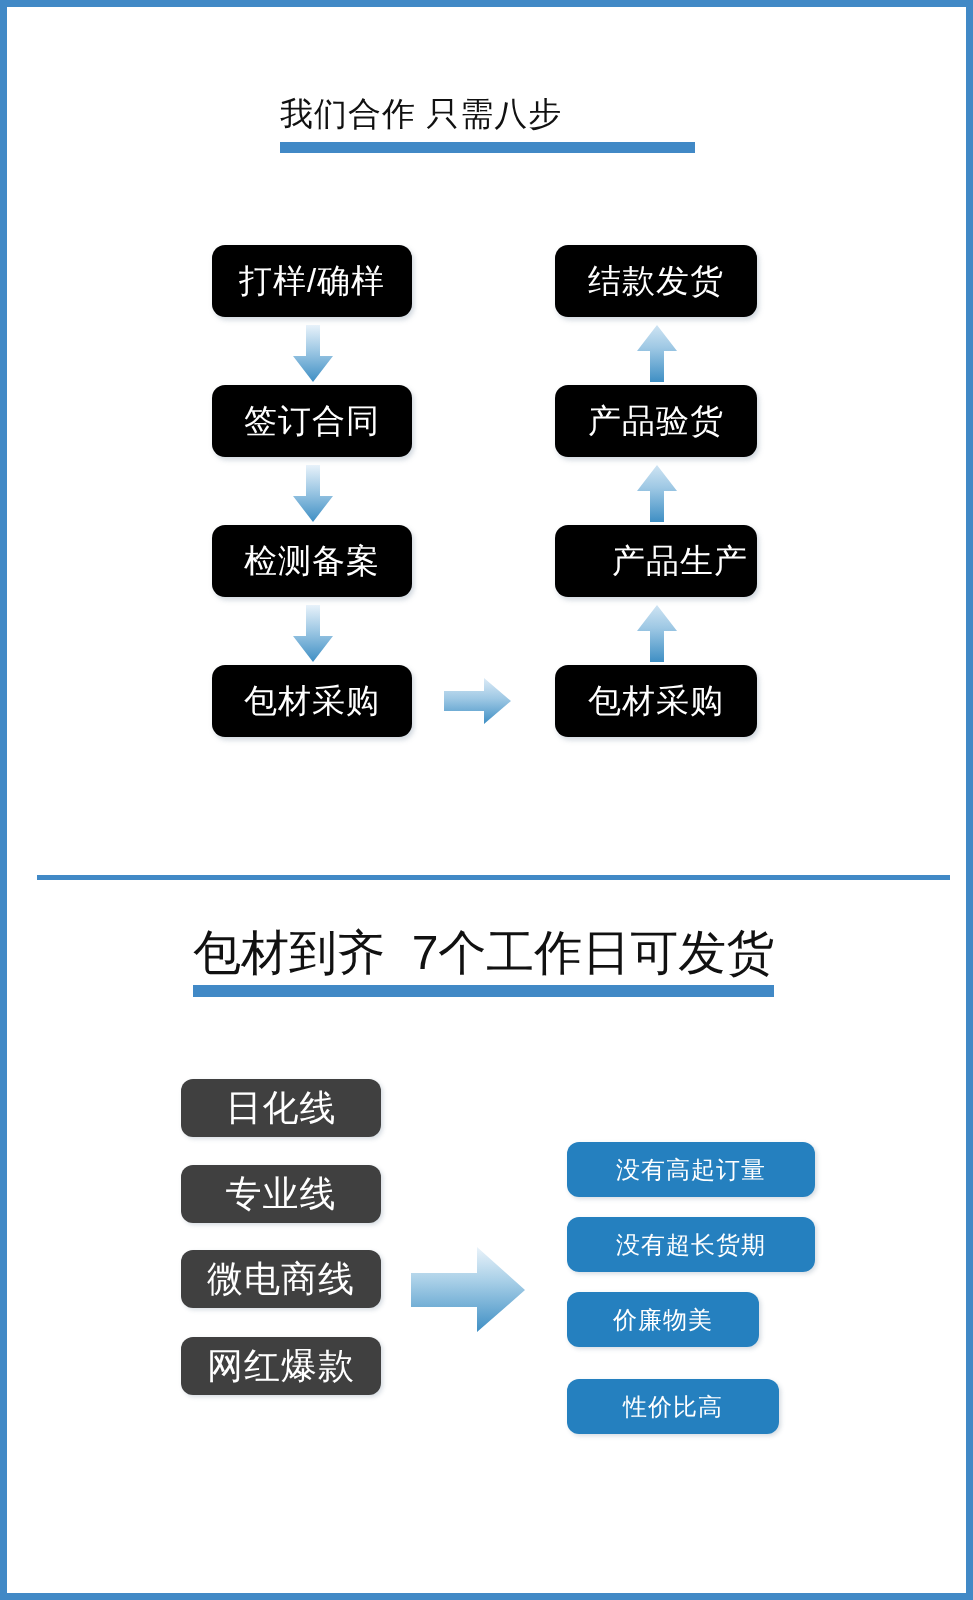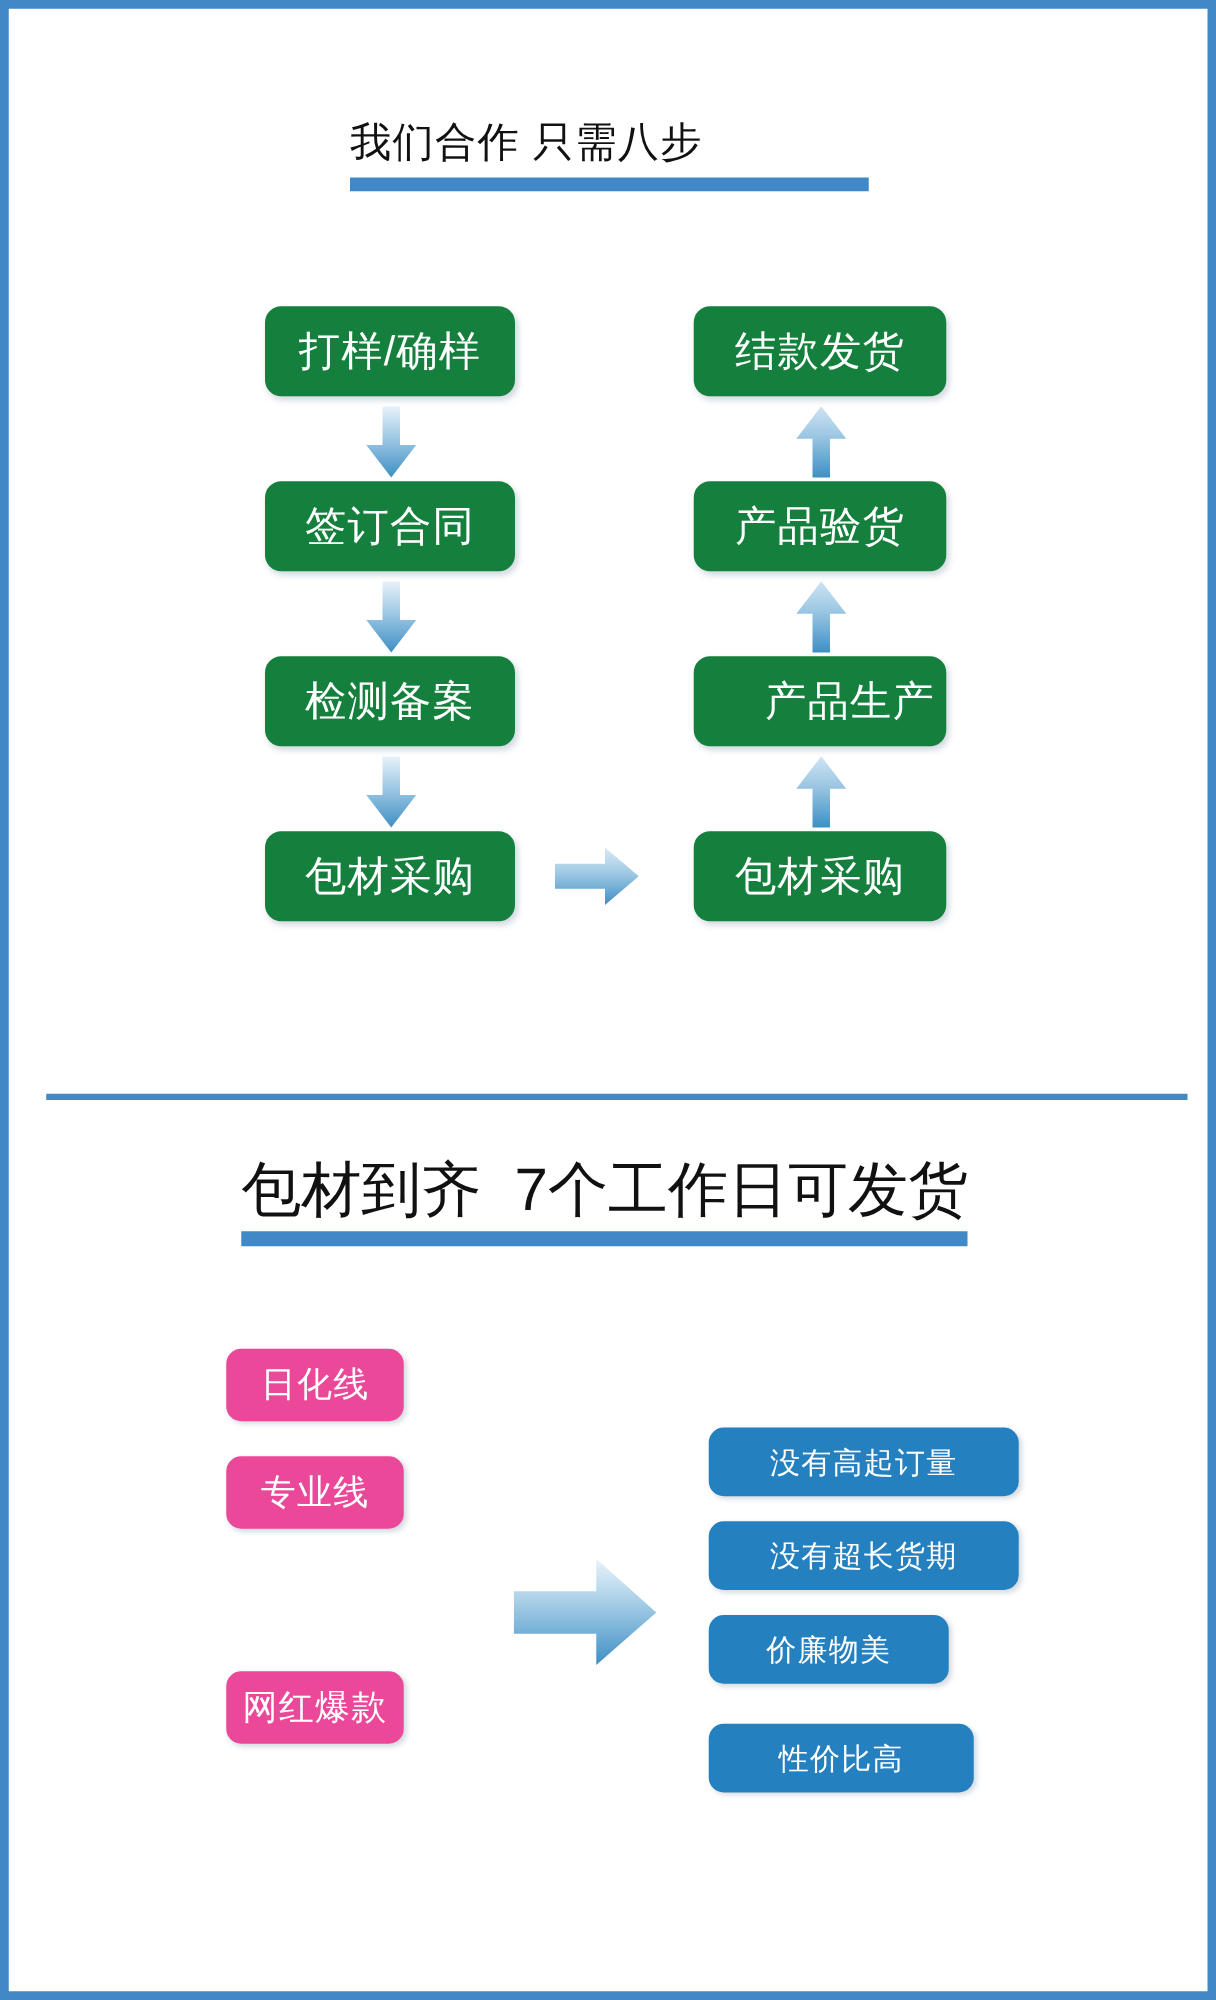--- a/index.html
+++ b/index.html
@@ -55,21 +55,21 @@
     left: 30px;
     top: 868px;
     width: 913px;
     height: 5px;
     background: #4189c6;
   }
 
   
   .pbox {
     position: absolute;
-    background: #15803d;
+    background: #000000;
     border-radius: 13px;
     color: #ffffff;
     display: flex;
     align-items: center;
     justify-content: center;
     box-shadow: 2px 3px 5px rgba(120,140,160,0.35);
     box-sizing: border-box;
     font-size: 33px;
     letter-spacing: 1px;
     white-space: pre;
@@ -100,29 +100,29 @@
   .arr-up-2 { left: 629px; top: 458px; }
   .arr-up-3 { left: 629px; top: 598px; }
 
   #arr-right-small { left: 437px; top: 668px; }
   #arr-right-big   { left: 404px; top: 1240px; }
 
   
   .cat-box {
     position: absolute;
     left: 174px;
-    width: 142px;
+    width: 200px;
     height: 58px;
-    background: #ec4899;
+    background: #404040;
     border-radius: 12px;
     color: #ffffff;
     display: flex;
     align-items: center;
     justify-content: center;
-    font-size: 28px;
+    font-size: 36px;
     letter-spacing: 1px;
     white-space: pre;
     box-shadow: 2px 2px 4px rgba(120,140,160,0.30);
     box-sizing: border-box;
   }
   #cat-1 { top: 1072px; }
   #cat-2 { top: 1158px; }
   #cat-3 { top: 1243px; }
   #cat-4 { top: 1330px; }
   #cat-5 { top: 1416px; }
@@ -229,20 +229,21 @@
 
   <div id="divider"></div>
 
   <div class="title-wrap" id="title2-wrap">
     <div class="title-underline" id="title2-bar" style="width: 581px;"></div>
     <div class="title-text" id="title2-text">包材到齐  7个工作日可发货</div>
   </div>
 
   <div class="cat-box" id="cat-1">日化线</div>
   <div class="cat-box" id="cat-2">专业线</div>
+  <div class="cat-box" id="cat-3">微电商线</div>
   <div class="cat-box" id="cat-4">网红爆款</div>
 
   <div class="arrow" id="arr-right-big">
     <svg width="115" height="86" viewBox="0 0 115 86">
       <defs>
         <linearGradient id="gradRightBig" x1="0" y1="0" x2="0" y2="1">
           <stop offset="0%" stop-color="#eaf3fa"></stop>
           <stop offset="40%" stop-color="#a8cfe7"></stop>
           <stop offset="100%" stop-color="#3f8fc4"></stop>
         </linearGradient>

